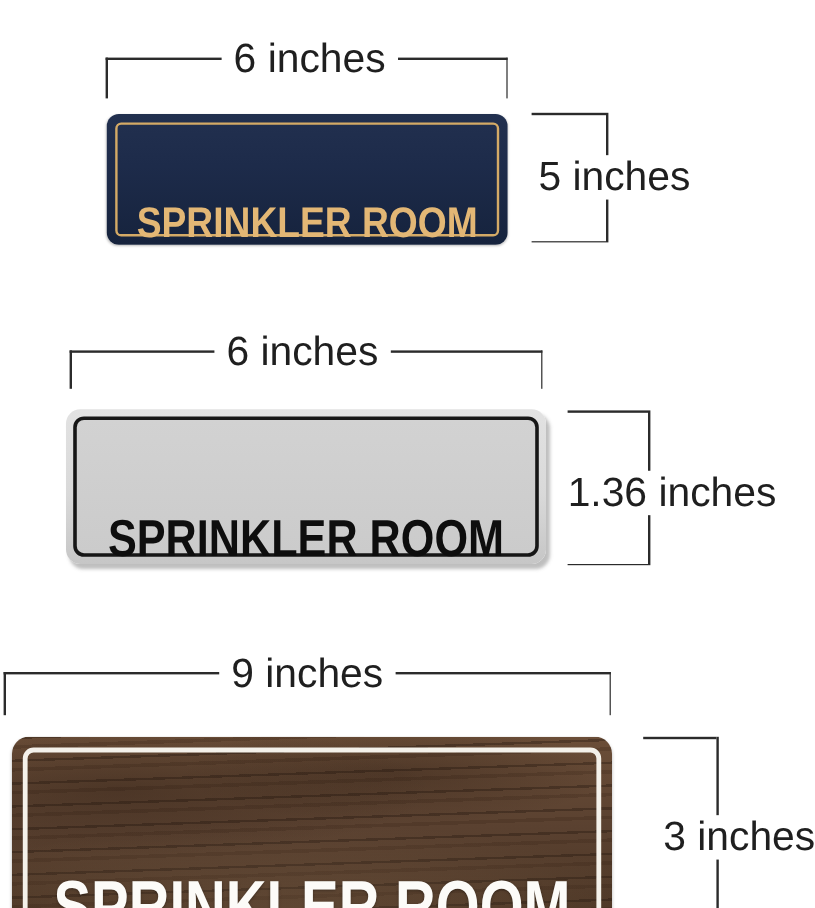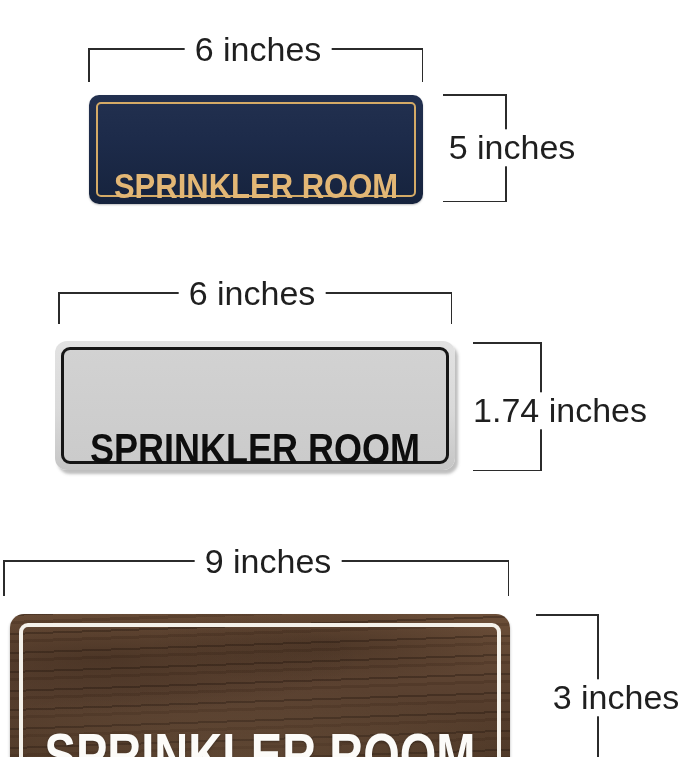--- a/index.html
+++ b/index.html
@@ -101,29 +101,29 @@
     <div class="dim-label" style="left:252px;top:260px;">6 inches</div>
 
     <div class="sign sign-silver" style="--plate: #d9d9d9; --panel: #cbcbcb; --border: #161616; --text: #0e0e0e;">
       <div class="sign-inner-border"></div>
       <span class="sign-text">SPRINKLER ROOM</span>
     </div>
 
     <div class="dim-vline" style="left:540px;top:308px;height:129px;"></div>
     <div class="dim-tick-h" style="left:473px;top:308px;width:67px;"></div>
     <div class="dim-tick-h" style="left:473px;top:435.5px;width:67px;"></div>
-    <div class="dim-label" style="left:560px;top:377px;">1.74 inches</div>
+    <div class="dim-label" style="left:560px;top:377px;">1.36 inches</div>
   </div>
 
   <div>
 
     <div class="dim-hline" style="left:3px;top:526px;width:506px;"></div>
     <div class="dim-tick-v" style="left:3px;top:526px;height:36px;"></div>
     <div class="dim-tick-v" style="left:507.5px;top:526px;height:36px;"></div>
-    <div class="dim-label" style="left:268px;top:528px;">9 inches</div>
+    <div class="dim-label" style="left:256px;top:528px;">9 inches</div>
 
     <div class="sign sign-wood" style="--plate: #5a4130; --border: #f4f1ea; --text: #fcfbf8;">
       <div class="sign-inner-border"></div>
       <span class="sign-text">SPRINKLER ROOM</span>
     </div>
 
     <div class="dim-vline" style="left:597px;top:580px;height:166px;"></div>
     <div class="dim-tick-h" style="left:536px;top:580px;width:61px;"></div>
     <div class="dim-tick-h" style="left:536px;top:744.5px;width:61px;"></div>
     <div class="dim-label" style="left:616px;top:664px;">3 inches</div>

